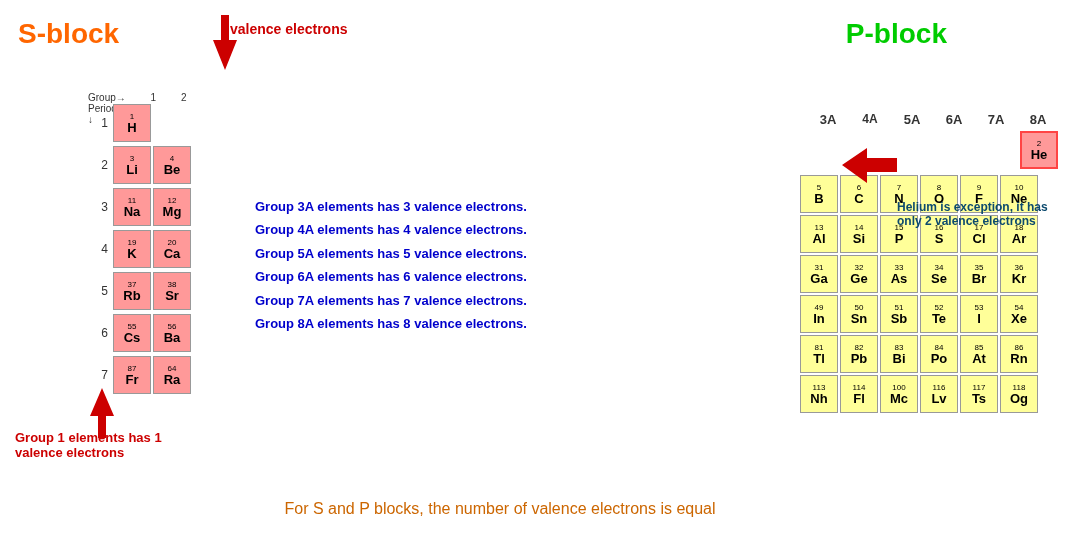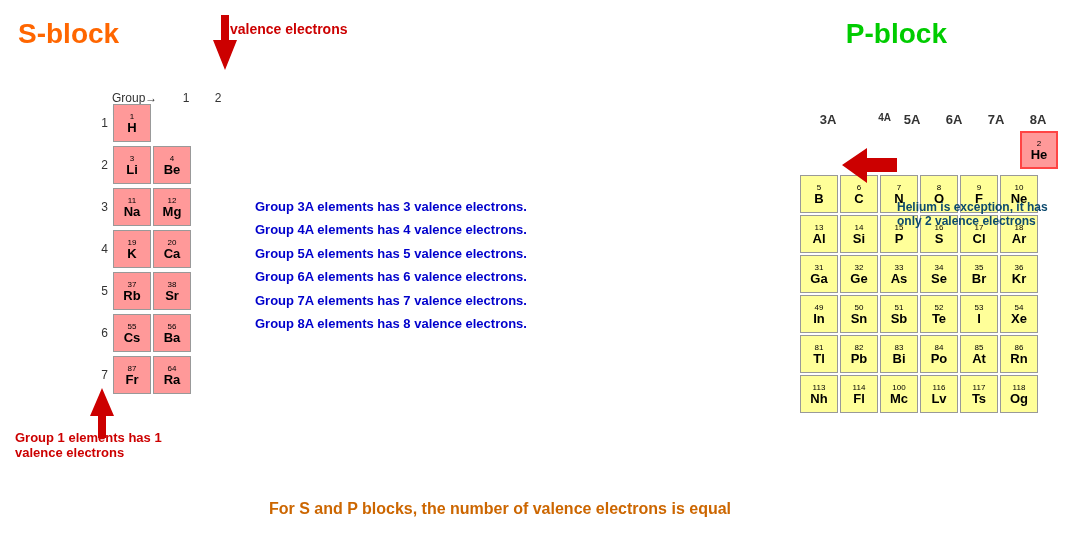--- a/index.html
+++ b/index.html
@@ -126,21 +126,21 @@
       text-align: left;
       width: 160px;
     }
 
     .bottom-text {
       position: absolute;
       left: 200px;
       bottom: 20px;
       color: #CC6600;
       font-size: 16px;
-      font-weight: bold;
+      font-weight: normal;
       text-align: center;
       width: 600px;
       line-height: 1.5;
     }
   </style>
 </head>
 <body>
 
 <div class="s-block-label">S-block</div>
 
@@ -150,21 +150,21 @@
   <br>
   <span>valence electrons</span>
 </div>
 
 <div style="position:absolute; left:205px; top:15px;">
   <svg width="40" height="55" viewBox="0 0 40 55">
     <polygon points="20,55 8,25 16,25 16,0 24,0 24,25 32,25" fill="#CC0000"></polygon>
   </svg>
 </div>
 
-<div style="position:absolute; left:88px; top:92px; font-size:12px; color:#333; line-height:1.1;margin-left:24px;">
+<div style="position:absolute; left:88px; top:92px; font-size:10px; color:#333; line-height:1.1;">
   <span style="display:inline-block;">Group→</span>
   <span style="display:inline-block; margin-left:22px;">1</span>
   <span style="display:inline-block; margin-left:22px;">2</span>
   <br>
   <span style="display:inline-block;">Period</span>
   <br>
   <span style="display:inline-block;">↓</span>
 </div>
 
 <div class="s-block-table">
@@ -257,21 +257,21 @@
   <div>Group 6A elements has 6 valence electrons.</div>
   <div>Group 7A elements has 7 valence electrons.</div>
   <div>Group 8A elements has 8 valence electrons.</div>
 </div>
 
 <div style="position:absolute; right:18px; top:112px; display:flex; flex-direction: row-reverse;">
   <div style="width:42px; text-align:center; font-size:13px; font-weight:bold; color:#333;">8A</div>
   <div style="width:42px; text-align:center; font-size:13px; font-weight:bold; color:#333;">7A</div>
   <div style="width:42px; text-align:center; font-size:13px; font-weight:bold; color:#333;">6A</div>
   <div style="width:42px; text-align:center; font-size:13px; font-weight:bold; color:#333;">5A</div>
-  <div style="width:42px; text-align:right; font-size:10px; font-weight:bold; color:#333;">4A</div>
+  <div style="width:42px; text-align:center; font-size:12px; font-weight:bold; color:#333;">4A</div>
   <div style="width:42px; text-align:center; font-size:13px; font-weight:bold; color:#333;">3A</div>
 </div>
 
 <div style="position:absolute; right:18px; top:130px;">
 
   <div style="display:flex;">
     <div style="width:42px; height:42px; margin:1px;"></div>
     <div style="width:42px; height:42px; margin:1px;"></div>
     <div style="width:42px; height:42px; margin:1px;"></div>
     <div style="width:42px; height:42px; margin:1px;"></div>

